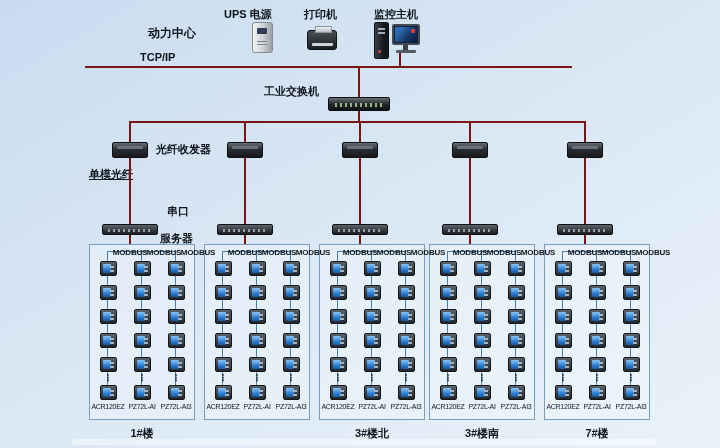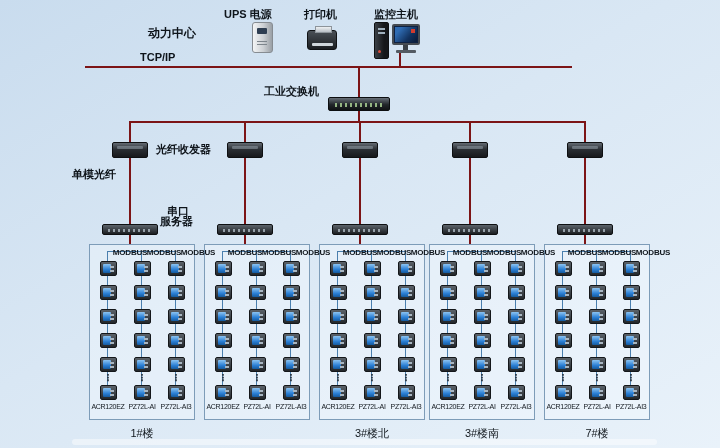--- a/index.html
+++ b/index.html
@@ -62,21 +62,21 @@
   .bus { position:relative; z-index:1; font-size:8px; font-weight:700; letter-spacing:-0.2px; margin-top:2px; height:12px; line-height:12px;padding-left:44px; }
   .stack { display:flex; flex-direction:column; gap:9px; position:relative; z-index:1; }
   .stack.top { margin-top:2px; }
   .dots { position:relative; z-index:1; height:11px; line-height:9px; font-size:10px; font-weight:700; color:#2a3642; margin:1px 0; }
   .meter { position:relative; width:17px; height:15px; border-radius:2px;
          background:linear-gradient(#5b6269,#22262a); border:1px solid #14171a; }
   .meter .scr { position:absolute; left:2px; top:2px; width:8px; height:9px; border-radius:1px;
          background:linear-gradient(#8cc4f2,var(--screen,#2b7fd4) 60%,#155a9e); }
   .meter::after { content:''; position:absolute; right:2px; top:4px; width:4px; height:2px; background:#a8b6c2; box-shadow:0 4px 0 #a8b6c2; }
   .model { position:relative; z-index:1; margin-top:3px; font-size:7px; letter-spacing:-0.3px; white-space:nowrap; }
-  .gname { position:absolute; left:0; top:306px; width:106px; text-align:center; font-size:11px; font-weight:400; }
+  .gname { position:absolute; left:0; top:306px; width:106px; text-align:center; font-size:11px; font-weight:700; }
 
   .bottom-edge { position:absolute; left:72px; bottom:3px; width:585px; height:6px; background:rgba(255,255,255,.45); border-radius:3px; }
 </style>
 </head>
 <body>
 
 <div id="stage">
 
   <div class="lbl big" style="left:148px; top:25px;">动力中心</div>
   <div class="lbl" style="left:224px; top:7px;">UPS 电源</div>
@@ -94,23 +94,23 @@
   <div class="vert" style="left:399px; top:53px; height:13px;"></div>
   <div class="horiz" style="left:85px; top:66px; width:487px;"></div>
   <div class="vert" style="left:358px; top:68px; height:29px;"></div>
 
   <div class="lbl" style="left:264px; top:84px;">工业交换机</div>
   <div class="switch"></div>
   <div class="vert" style="left:358px; top:111px; height:10px;"></div>
   <div class="horiz" style="left:129px; top:121px; width:457px;"></div>
 
   <div class="lbl" style="left:156px; top:142px;text-align:right;">光纤收发器</div>
-  <div class="lbl" style="left:72px; top:167px;">单模光纤</div>
+  <div class="lbl" style="left:89px; top:167px;text-decoration:underline;">单模光纤</div>
   <div class="lbl" style="left:167px; top:204px;">串口</div>
-  <div class="lbl" style="left:160px; top:214px;">服务器</div>
+  <div class="lbl" style="left:160px; top:231px;">服务器</div>
 
   <div class="group" style="left:89px;">
     <i class="drop"></i>
     <div class="transceiver"></div>
     <i class="trunk"></i>
     <div class="server"></div>
     <i class="feed"></i>
     <div class="mbox">
       <i class="hbus"></i>
       <div class="mcol c0">

